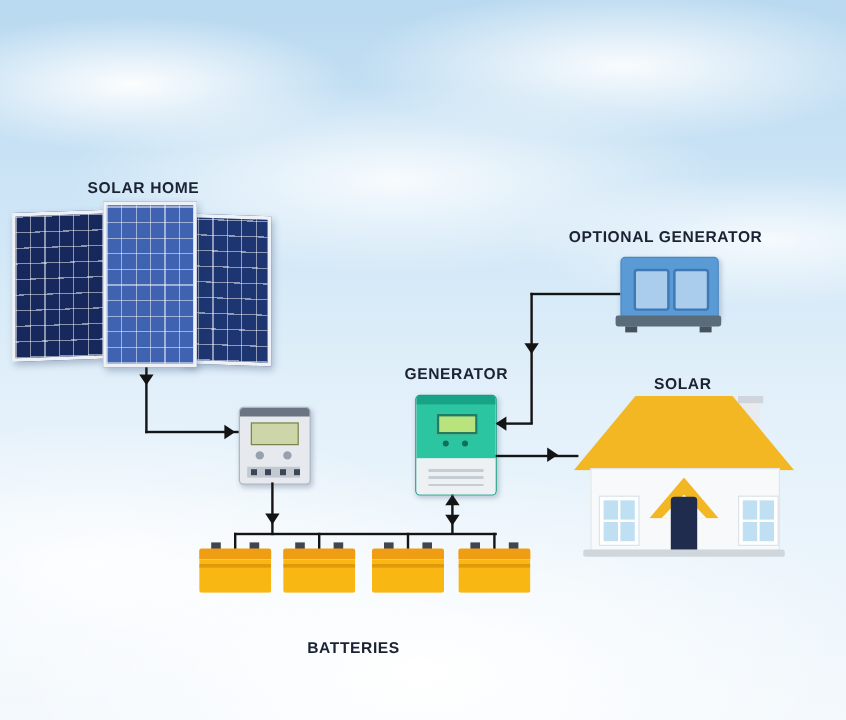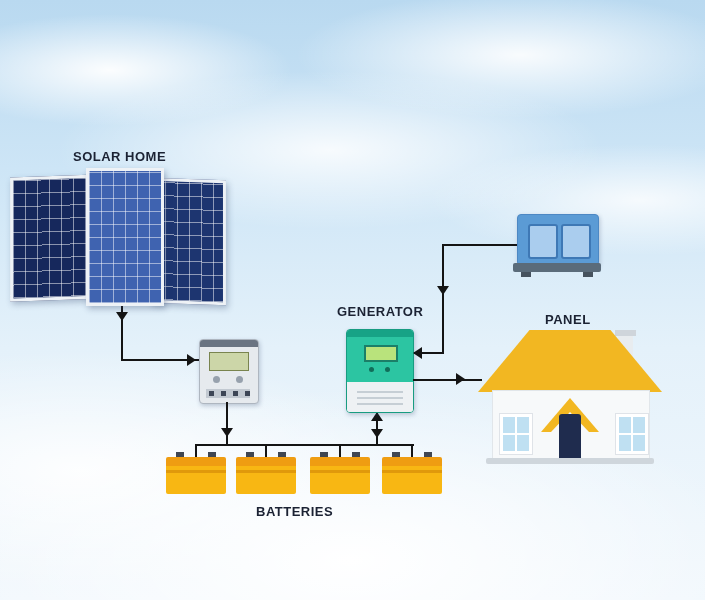--- a/index.html
+++ b/index.html
@@ -87,22 +87,23 @@
   .bat-body { position:absolute; left:0; top:14px; width:60px; height:28px; background:#f8b713; border-radius:0 0 2px 2px;
     background-image:linear-gradient(#e0990b,#e0990b); background-size:100% 3px; background-position:0 4px; background-repeat:no-repeat; }
 </style>
 </head>
 <body>
 
 <div class="scene">
 
   <div class="label" style="left:73px; top:149px">SOLAR HOME</div>
   <div class="label" style="left:337px; top:304px">GENERATOR</div>
-  <div class="label" style="left:545px; top:312px">PANEL</div>
-  <div class="label" style="left:256px; top:504px">BATTERIES</div>
+  <div class="label" style="left:474px; top:190px">OPTIONAL GENERATOR</div>
+  <div class="label" style="left:545px; top:312px">SOLAR</div>
+  <div class="label" style="left:256px; top:532px">BATTERIES</div>
 
   <div>
     <div class="panel p-left"></div>
     <div class="panel p-right"></div>
     <div class="panel p-mid"></div>
   </div>
 
   <div class="line" style="left:121px; top:298px; width:2px; height:63px"></div>
   <div class="arrow down" style="left:116px; top:312px"></div>
   <div class="line" style="left:121px; top:359px; width:78px; height:2px"></div>

